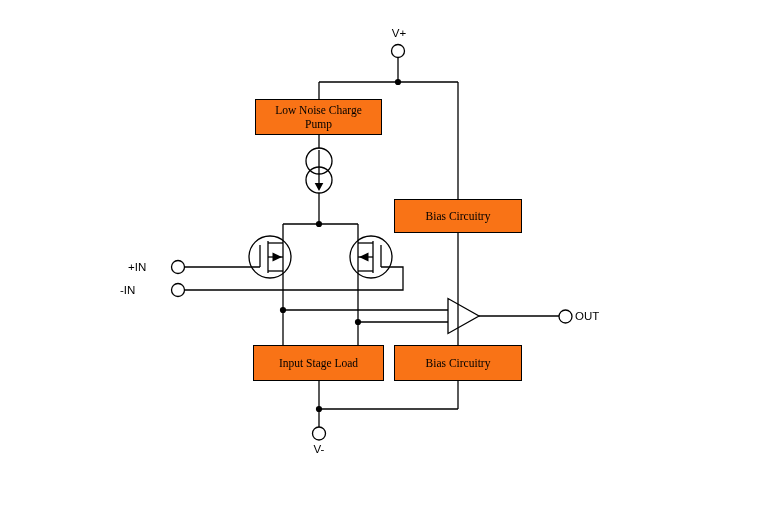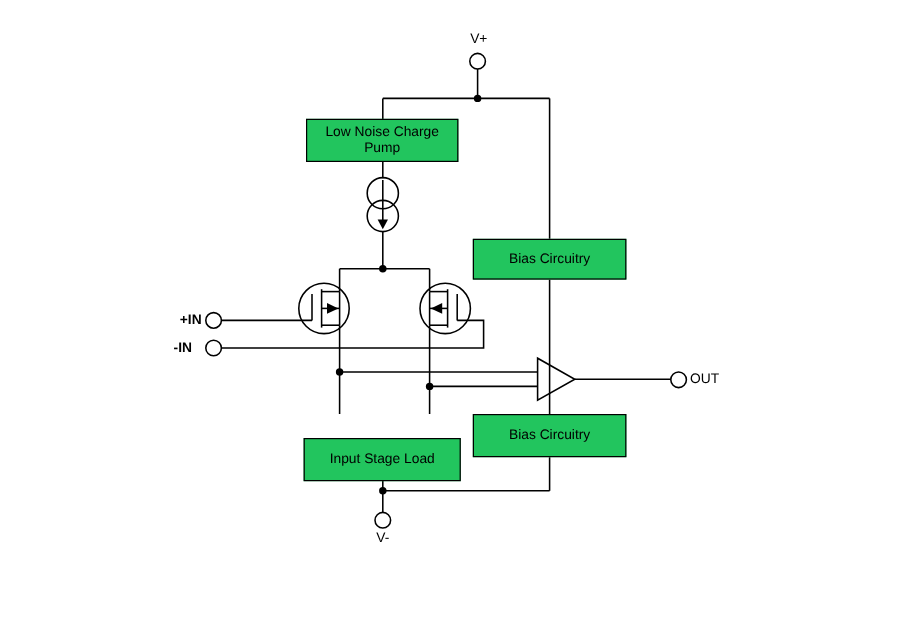--- a/index.html
+++ b/index.html
@@ -13,43 +13,44 @@
     font-family: "Liberation Sans", sans-serif;
   }
   #wires {
     position: absolute;
     left: 0; top: 0;
   }
   .box {
     position: absolute;
     box-sizing: border-box;
     border: 1.4px solid #000000;
-    background: #22c55e;
+    background: #f97316;
     display: flex;
     align-items: center;
     justify-content: center;
     text-align: center;
     font-size: 11.5px;
     line-height: 14px;
     color: #000000;
     padding: 0 12px;
+    font-family: Liberation Serif, serif;
   }
   .lbl {
     position: absolute;
     font-size: 11.5px;
     line-height: 14px;
     color: #000000;
     white-space: nowrap;
     text-align: right;
   }
   .lbl.center { text-align: center; }
-  .lbl.right  { text-align: right; font-weight: bold; }
+  .lbl.right  { text-align: left; }
   #charge-pump-box      { left: 255px; top: 99px;  width: 127px; height: 36px; }
   #bias-top-box         { left: 394px; top: 199px; width: 128px; height: 34px; }
-  #input-stage-load-box { left: 253px; top: 345px; width: 131px; height: 36px; margin-top: 20px; }
+  #input-stage-load-box { left: 253px; top: 345px; width: 131px; height: 36px; }
   #bias-bottom-box      { left: 394px; top: 345px; width: 128px; height: 36px; }
   #vplus-label  { left: 384px; top: 26px;  width: 30px; }
   #vminus-label { left: 304px; top: 442px; width: 30px; }
   #inplus-label  { left: 128px; top: 260px; width: 40px; }
   #inminus-label { left: 120px; top: 283px; width: 40px; }
   #out-label    { left: 575px; top: 309px; }
 </style>
 </head>
 <body>
 

